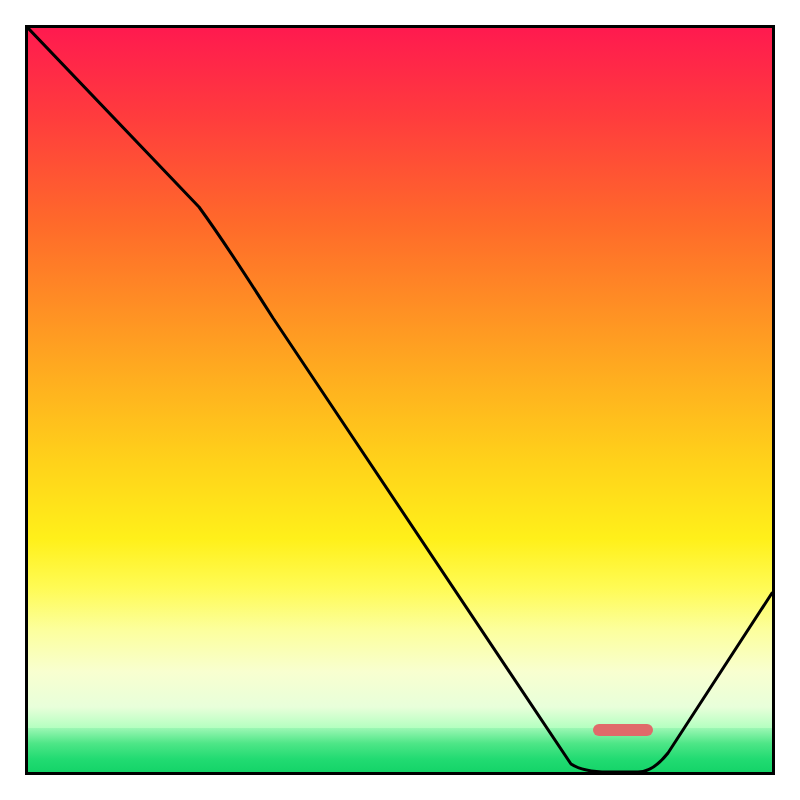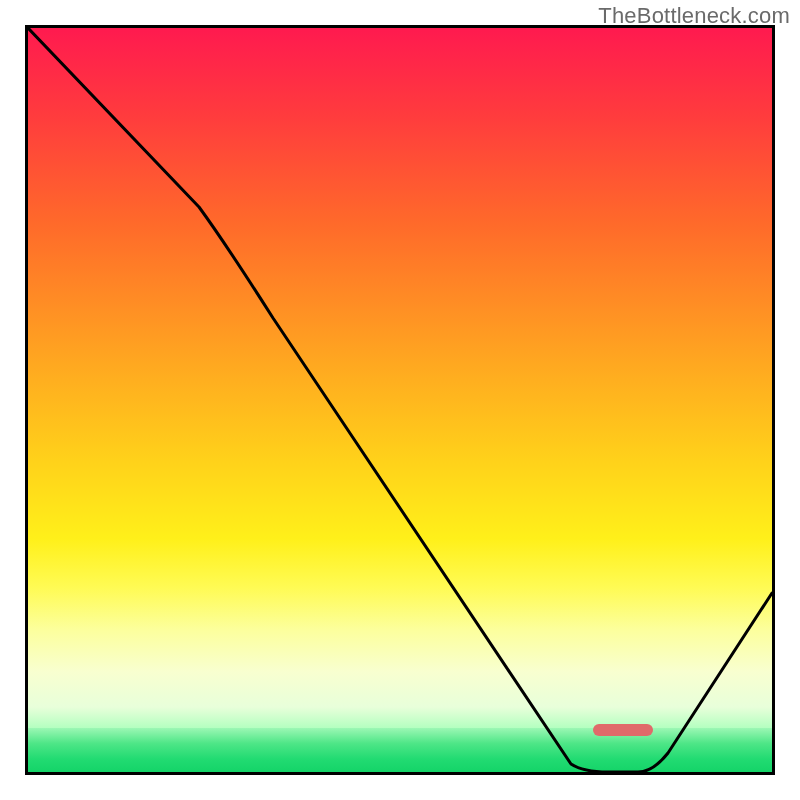--- a/index.html
+++ b/index.html
@@ -80,21 +80,20 @@
     height: 12px;
     border-radius: 6px;
     background: #e06a6a;
   }
 </style>
 </head>
 <body>
 
 <div class="canvas">
 
-  <div class="attribution">TheBottleneck.com</div>
 
   <div class="plot-frame">
 
     <div class="grad">
       <div class="big-gradient"></div>
       <div class="green-band"></div>
     </div>
 
     <svg class="curve-svg" viewBox="0 0 744 744" preserveAspectRatio="none">
       <path d="M 0 0

